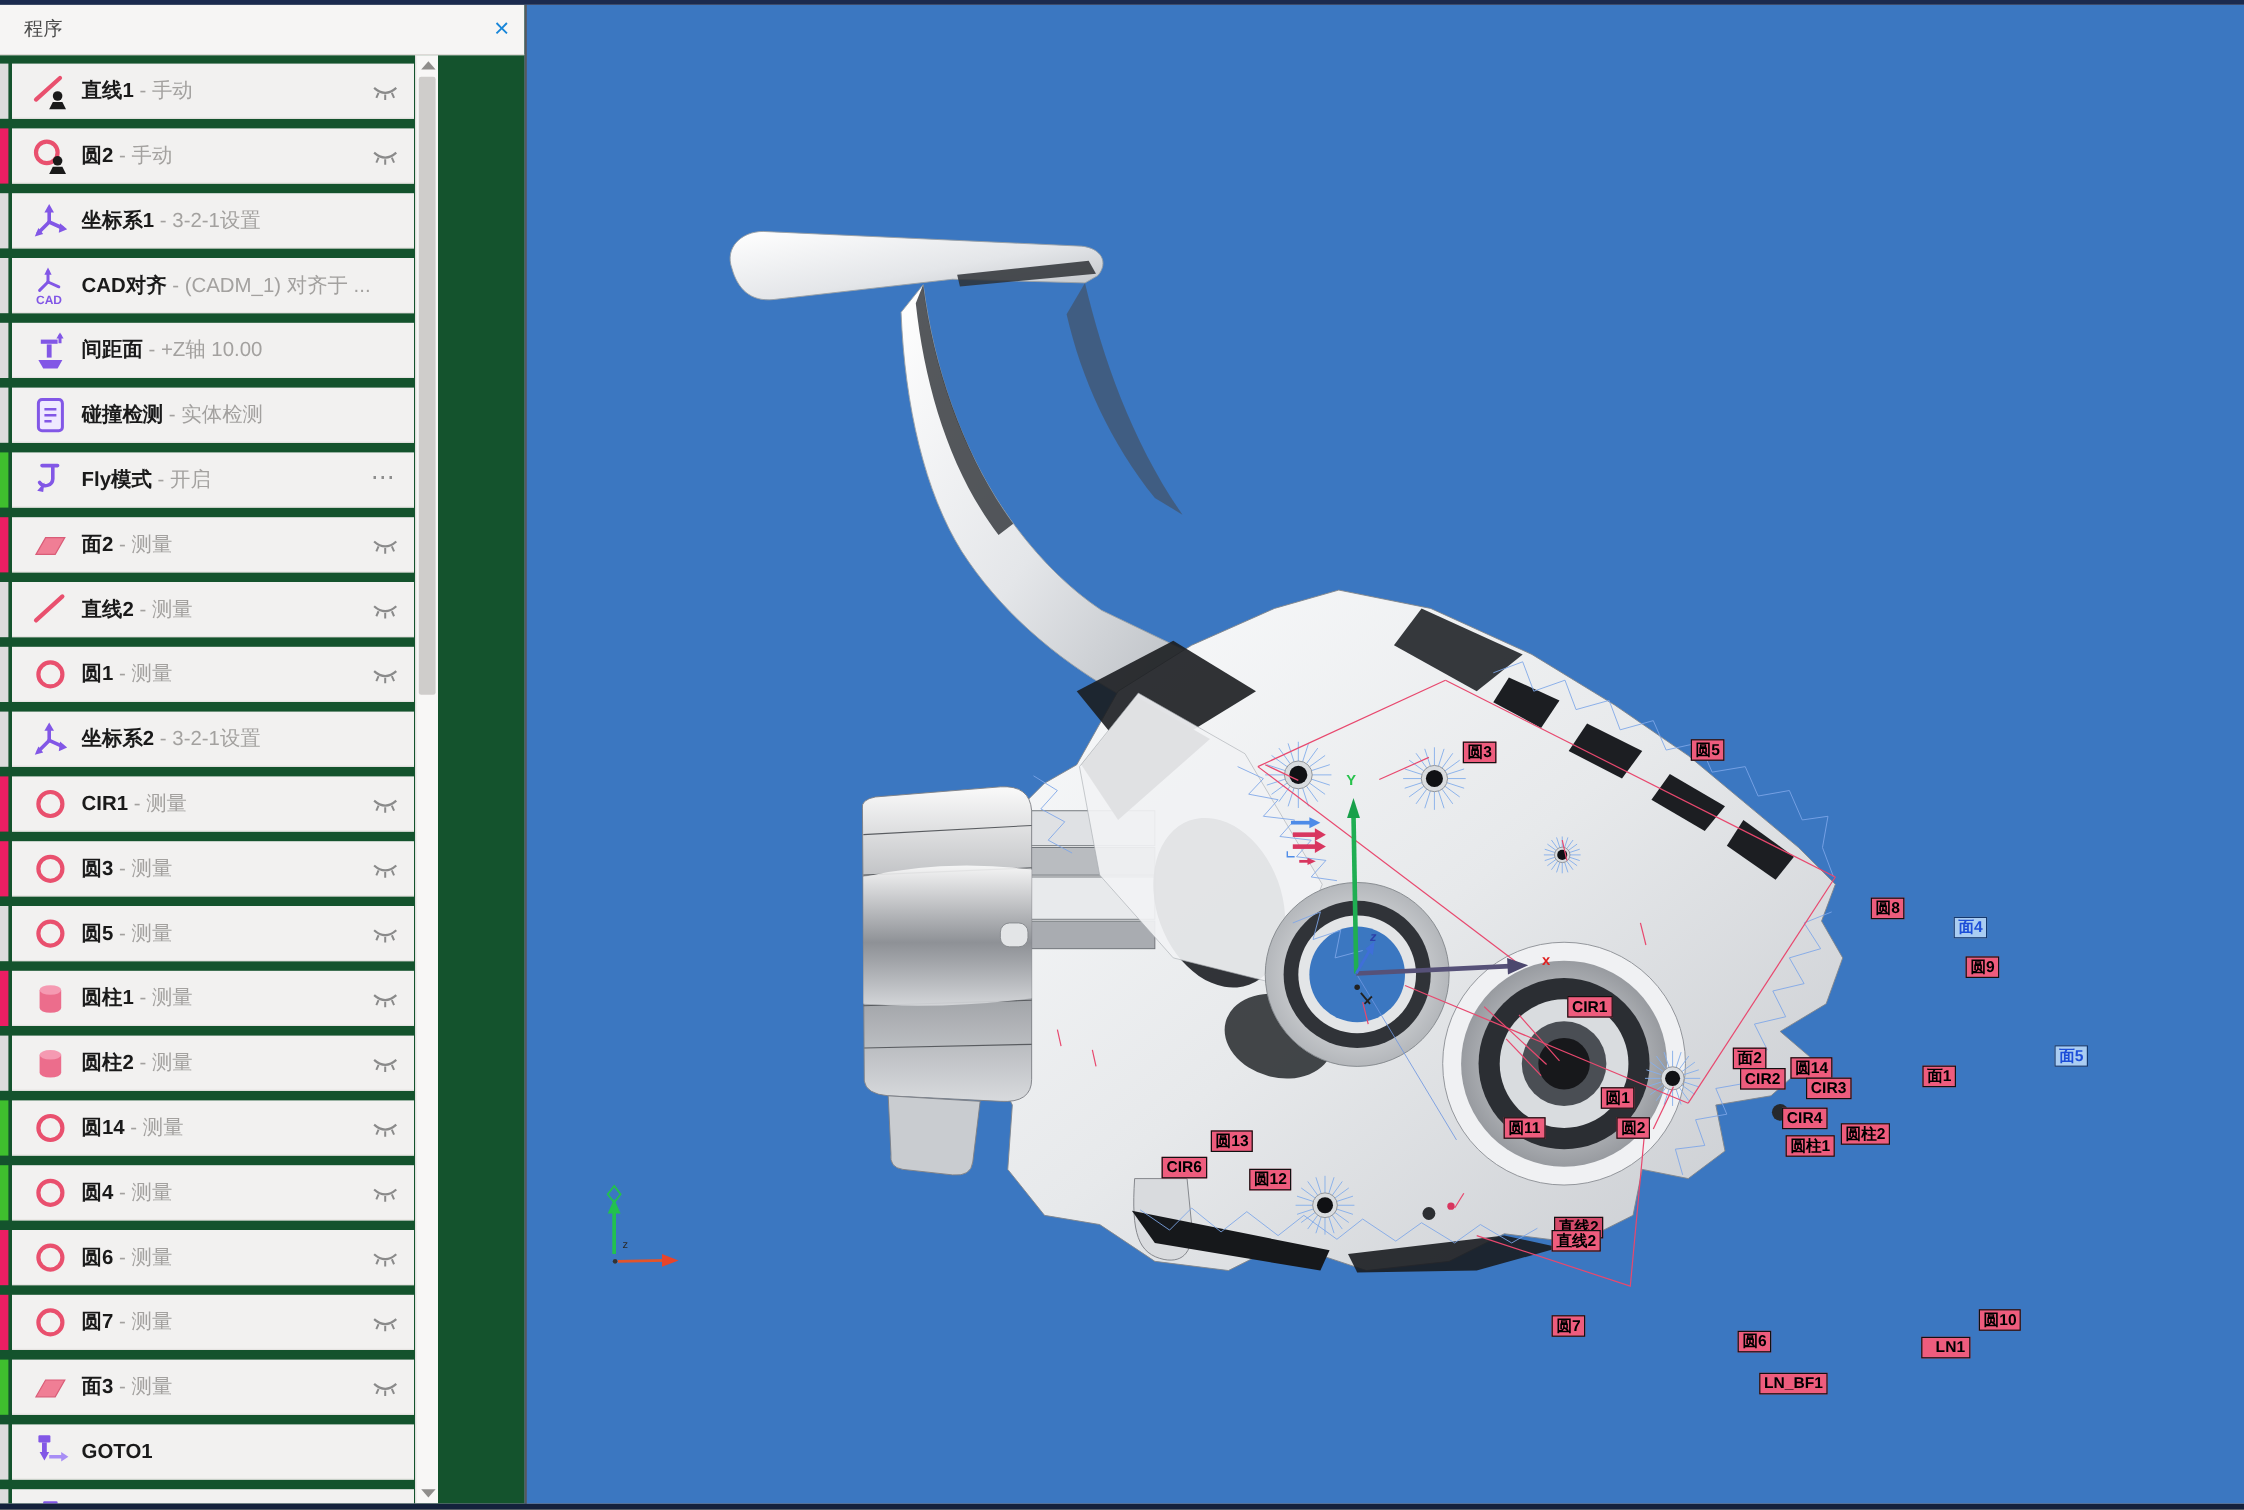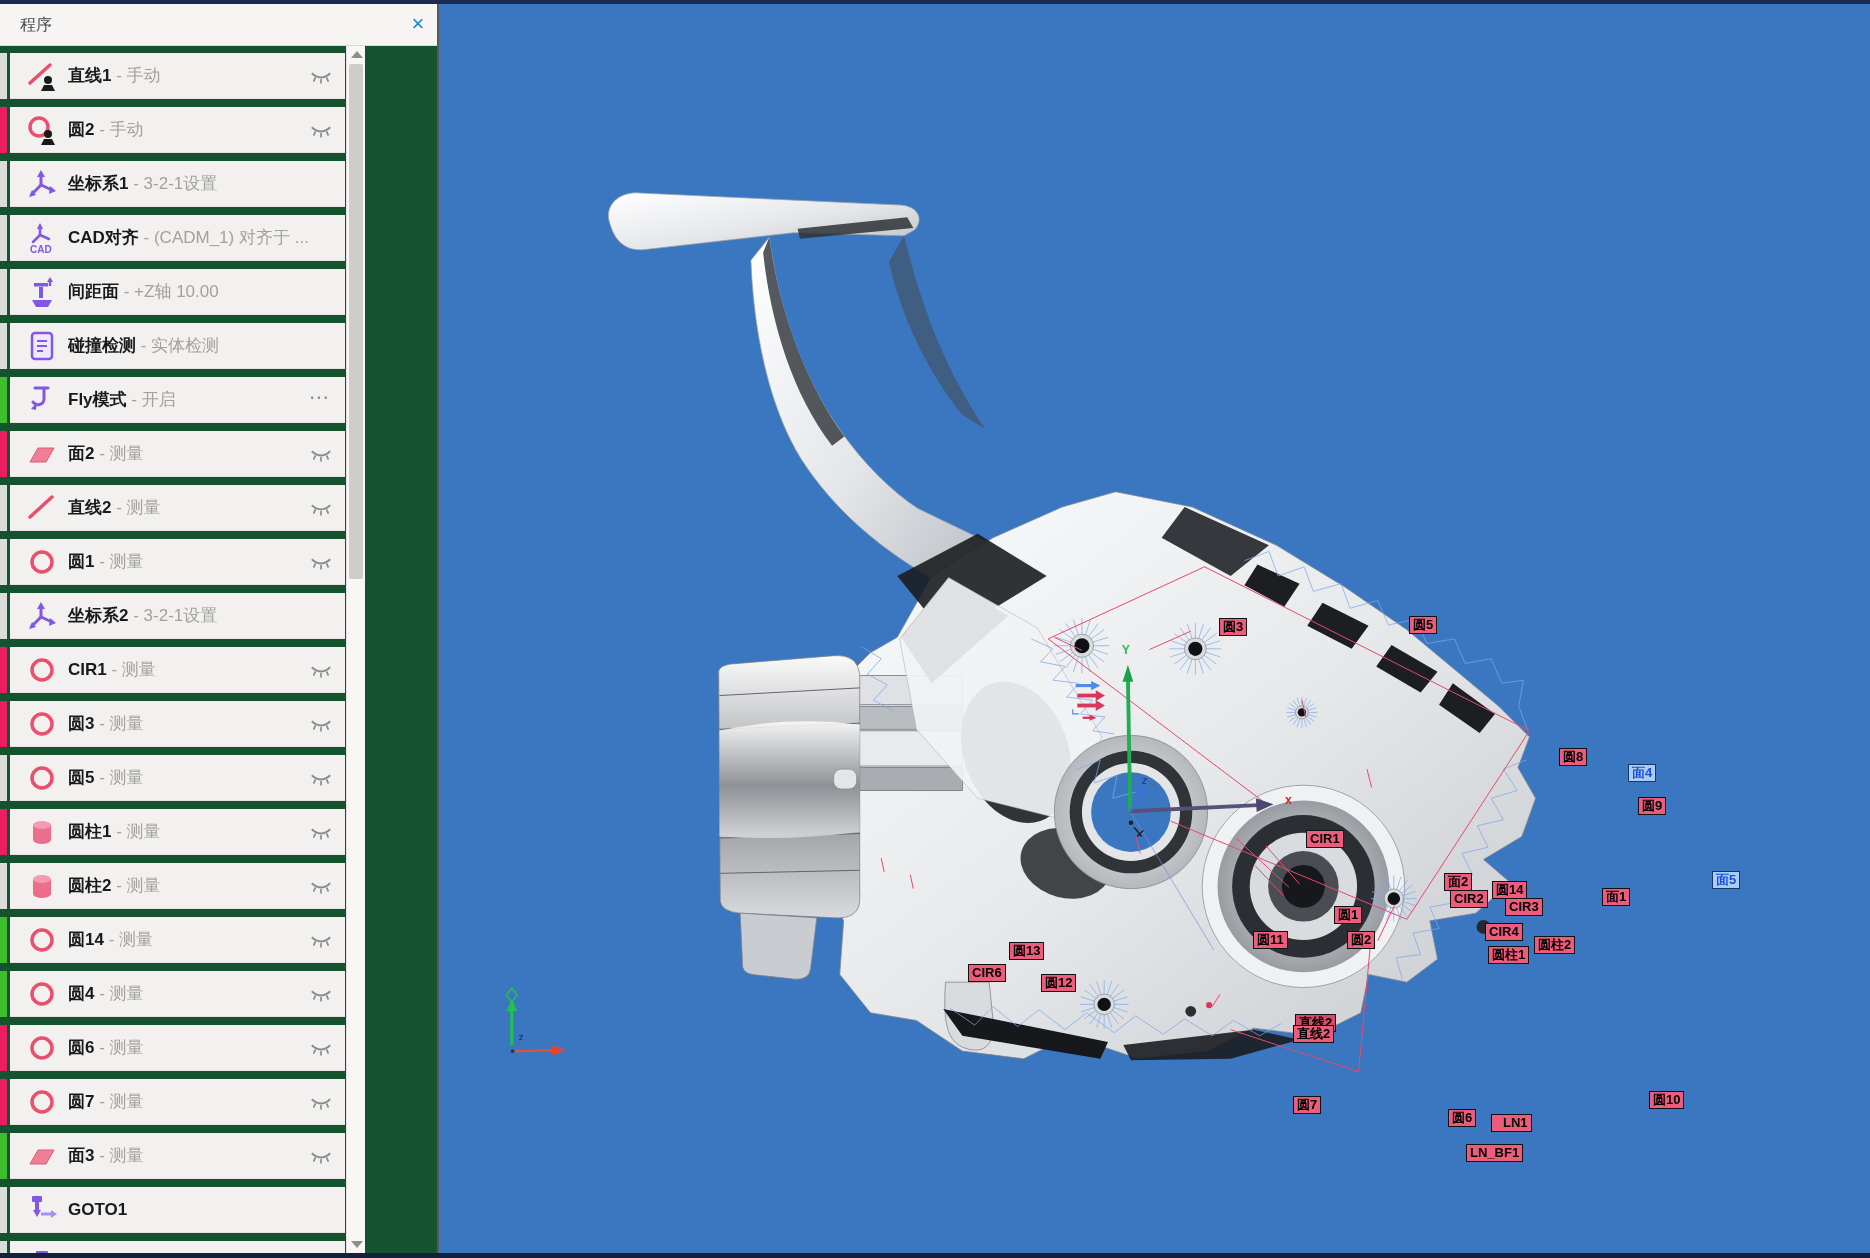--- a/index.html
+++ b/index.html
@@ -641,20 +641,20 @@
         <div class="vlabel" style="left: 570px; top: 938px;">圆13</div>
         <div class="vlabel" style="left: 602px; top: 932px; margin-top: 38px;">圆12</div>
         <div class="vlabel" style="left: 529px; top: 960px;">CIR6</div>
         <div class="vlabel" style="left: 1049px; top: 942px;">圆柱1</div>
         <div class="vlabel" style="left: 1046px; top: 919px;">CIR4</div>
         <div class="vlabel" style="left: 1095px; top: 932px;">圆柱2</div>
         <div class="vlabel back" style="left: 856px; top: 1010px;">直线2</div>
         <div class="vlabel" style="left: 854px; top: 1021px;">直线2</div>
         <div class="vlabel" style="left: 854px; top: 1092px;">圆7</div>
         <div class="vlabel" style="left: 1009px; top: 1105px;">圆6</div>
-        <div class="vlabel" style="left: 1052px; top: 1110px; padding-left: 11px;">LN1</div>
+        <div class="vlabel" style="left: 1162px; top: 1110px; padding-left: 11px;">LN1</div>
         <div class="vlabel" style="left: 1027px; top: 1140px;">LN_BF1</div>
         <div class="vlabel" style="left: 1210px; top: 1077px; margin-top: 10px;">圆10</div>
       </div>
   </div>
 
   <div class="bottombar"></div>
 </div>
 
 </body></html>

